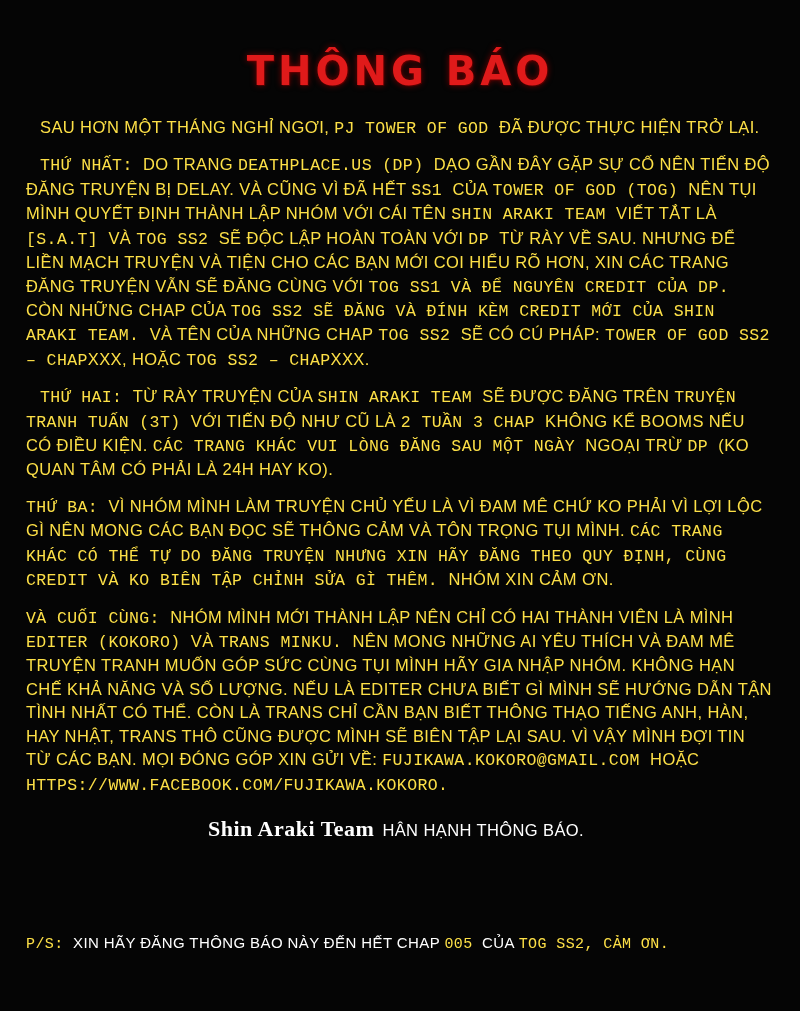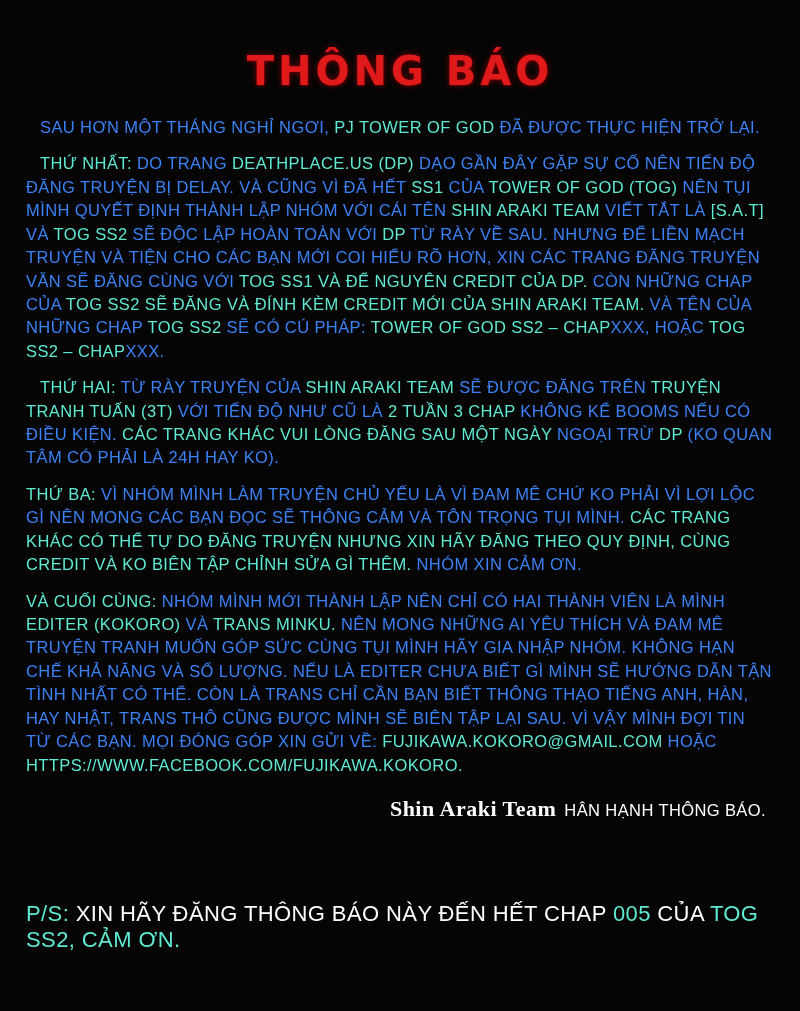--- a/index.html
+++ b/index.html
@@ -32,44 +32,44 @@
     font-size: 16.5px;
     line-height: 1.42;
     letter-spacing: 0.4px;
     color: #ffffff;
   }
   p {
     margin: 0 0 13px 0;
     text-transform: uppercase;
   }
   p.indent { text-indent: 14px; }
-  .red { color: #5eead4; }
-  .white { color: #3b82f6; }
+  .red { color: #fde047; font-family: Liberation Mono, monospace; }
+  .white { color: #fde047; }
   .sig-line {
-    text-align: right;
+    text-align: center;
     margin: 16px 0 0 0;
     padding-right: 8px;
     color: #ffffff;
     text-transform: uppercase;
   }
   .sig-name {
     font-family: "Liberation Serif", serif;
     font-size: 22px;
     font-weight: bold;
     color: #ffffff;
     text-transform: none;
     letter-spacing: 0.5px;
     padding-right: 8px;
   }
   .ps {
     position: absolute;
     left: 26px;
     bottom: 58px;
     color: #d81f1f;
-    font-size: 22px;
+    font-size: 15px;
     letter-spacing: 0.4px;
     text-transform: uppercase;
   }
   .ps .white { color: #ffffff; }
 </style>
 </head>
 <body>
 
 <div id="page">
 

